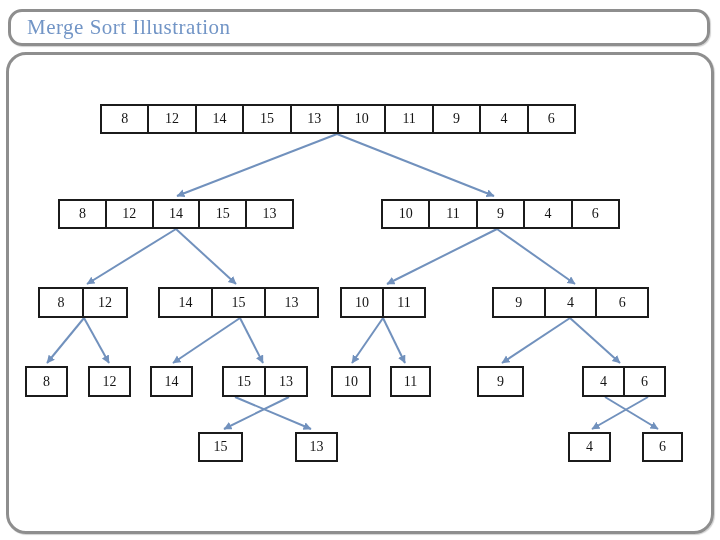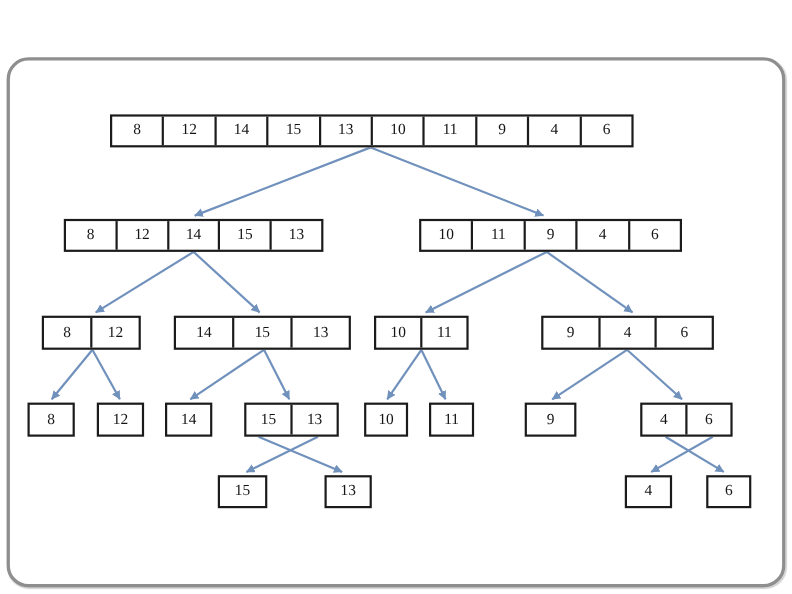--- a/index.html
+++ b/index.html
@@ -16,20 +16,23 @@
   .cell{flex:1 1 0;display:flex;align-items:center;justify-content:center;
         font-size:14px;color:#141414;border-left:2px solid #1b1b1b;overflow:hidden;}
   .cell:first-child{border-left:none;}
   line{stroke:var(--connector);stroke-width:2;}
 </style>
 </head>
 <body>
 
 <div id="slide">
 
+  <div id="titlebox">
+    <span id="titletext">Merge Sort Illustration</span>
+  </div>
 
   <div id="panel"></div>
 
   <svg id="lines" viewBox="0 0 720 540">
     <defs>
       <marker id="arw" markerUnits="userSpaceOnUse" markerWidth="10" markerHeight="9" refX="7.5" refY="4" orient="auto">
         <path d="M0,0 L8,4 L0,8 z" style="fill:var(--connector)"></path>
       </marker>
     </defs>
 

